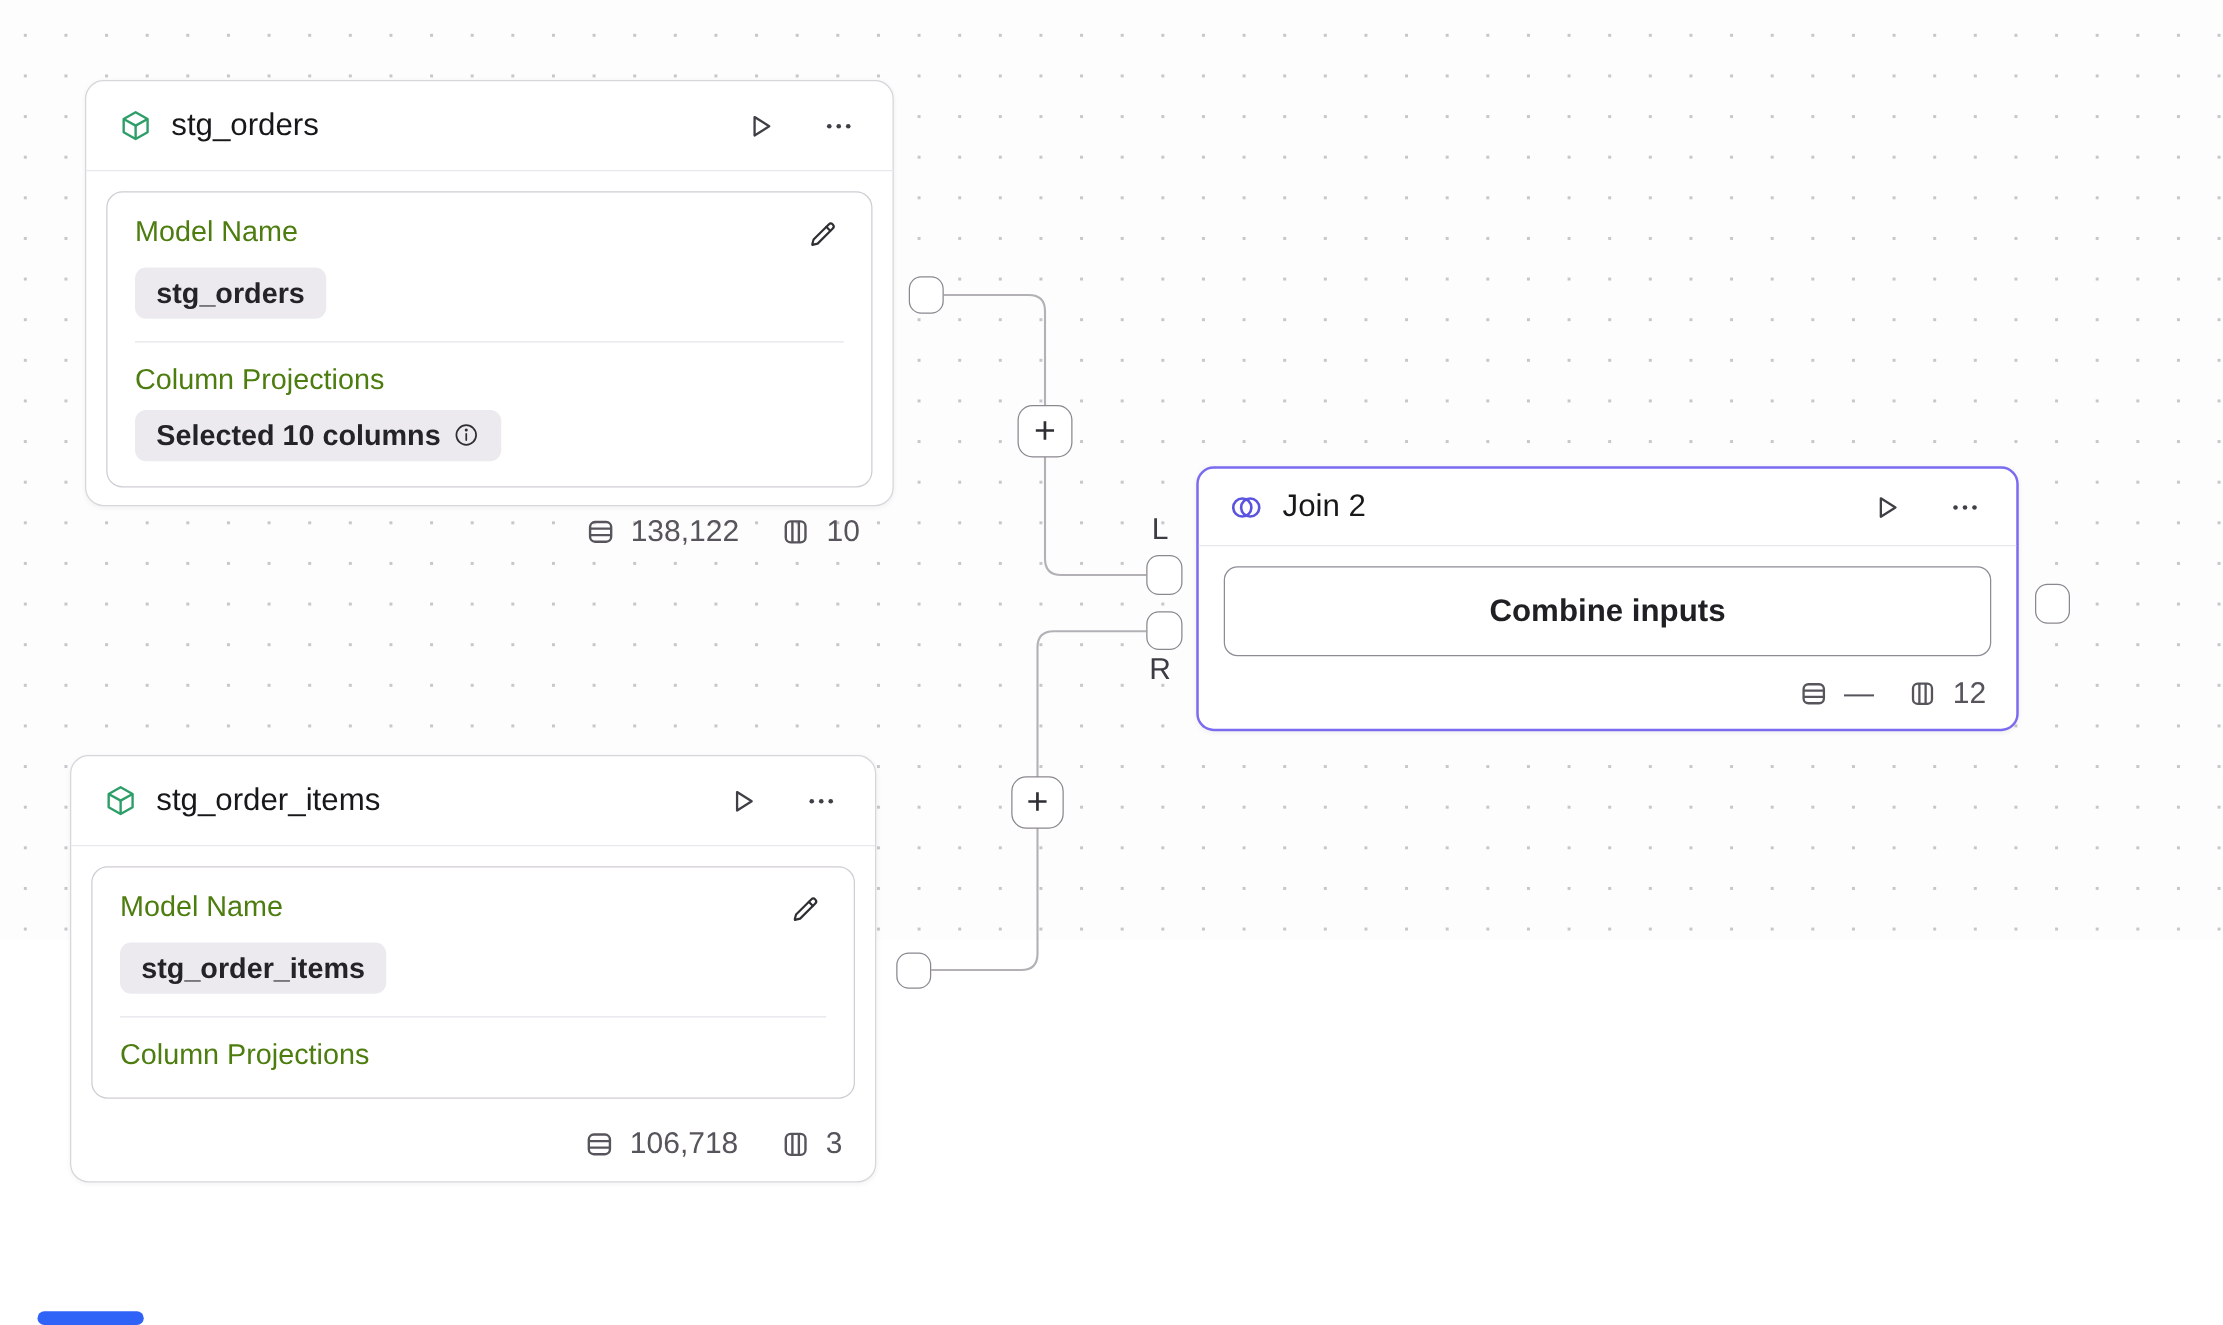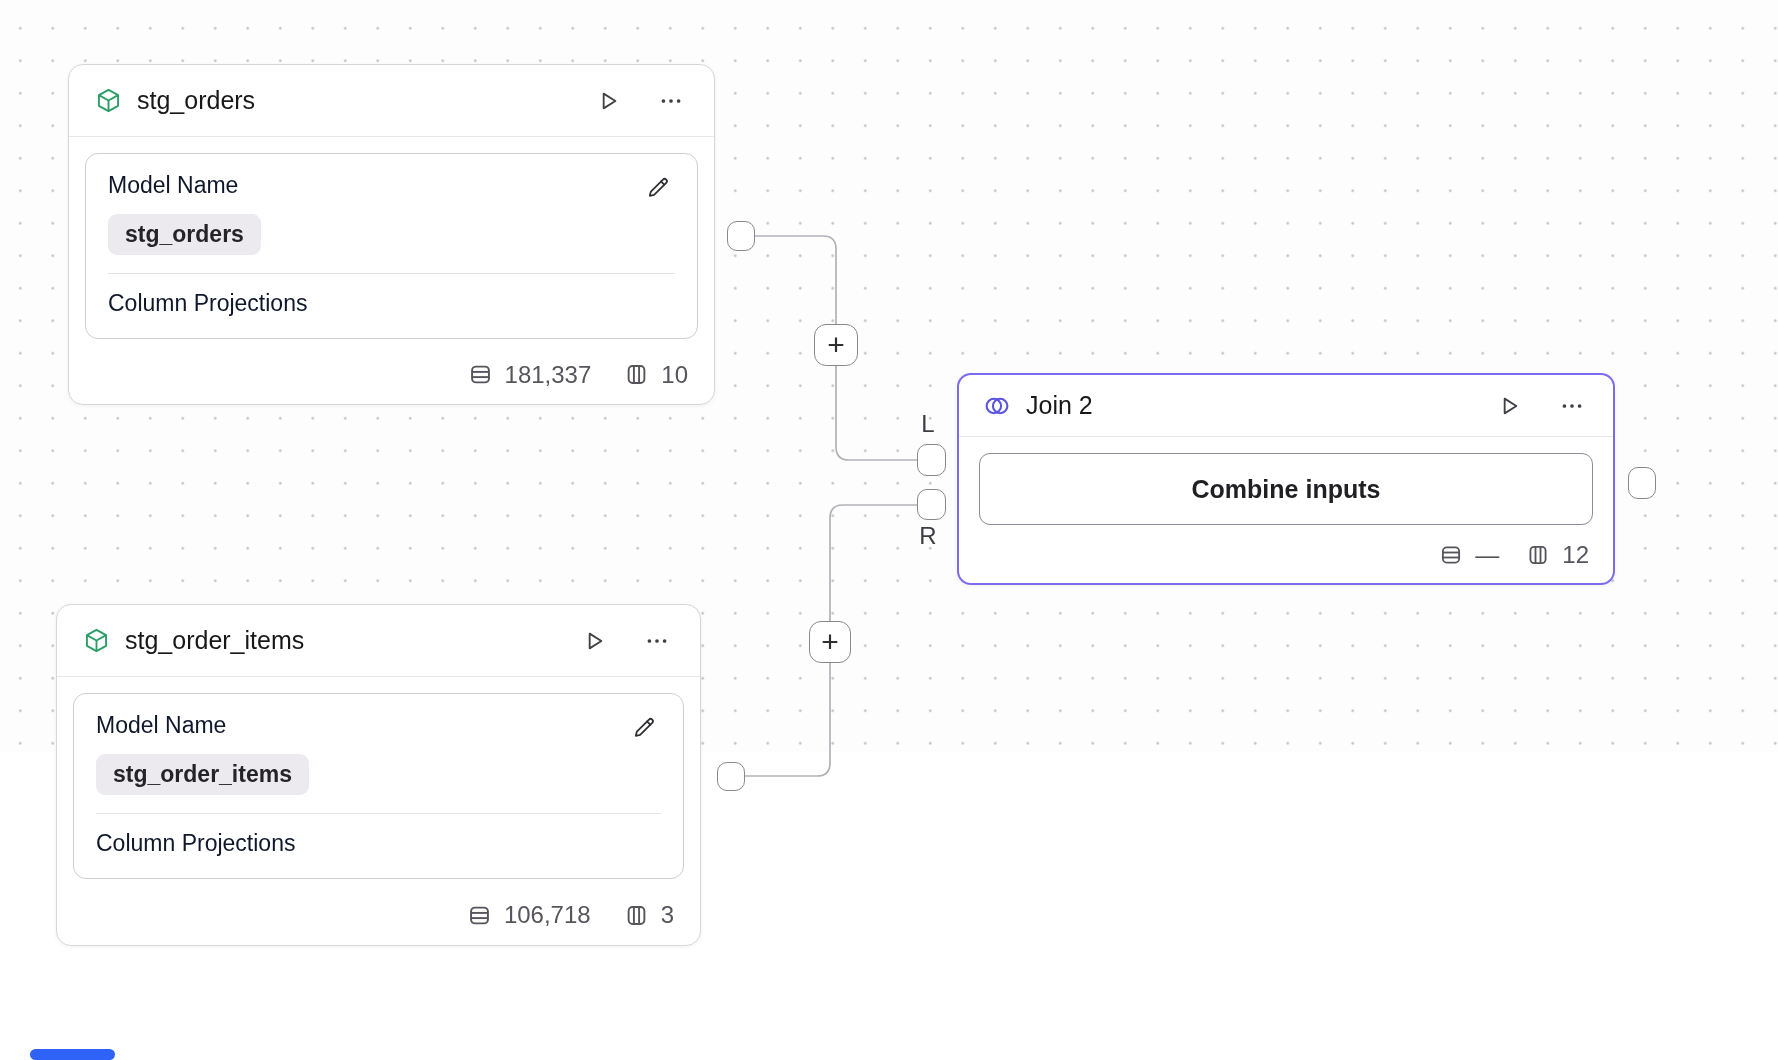--- a/index.html
+++ b/index.html
@@ -32,21 +32,21 @@
   .node-title { font-size:25px; font-weight:500; color:#18181b; flex:1 1 auto; white-space:nowrap; }
   .hdr-btn { background:none; border:none; cursor:pointer; display:flex; align-items:center; padding:4px; }
   .hdr-btn + .hdr-btn { margin-left:14px; }
 
   .inner-card {
     margin:16px 16px 10px 16px;
     border:1.5px solid #cfccd3; border-radius:13px;
     padding:18px 22px 20px 22px;
   }
   .field-row { display:flex; align-items:flex-start; justify-content:space-between; }
-  .field-label { font-size:23px; color:#0f172a; line-height:1.2; }
+  .field-label { font-size:23px; color:#4d7c0f; line-height:1.2; }
   .chip {
     display:inline-flex; align-items:center; gap:9px;
     margin-top:10px; padding:7px 17px;
     background:#eceaee; border-radius:9px;
     font-size:23px; font-weight:700; color:#242428; white-space:nowrap;
   }
   .card-divider { border:none; border-top:1.5px solid #e6e4e9; margin:18px 0 16px 0; }
 
   .node-footer {
     margin-top:auto; display:flex; align-items:center; justify-content:flex-end;
@@ -130,30 +130,38 @@
               <path d="M4.5 19.5 l.9 -3.2 L16.6 5.1 a2.1 2.1 0 0 1 3 3 L8.4 19.3 l-3.9 .9 Z"></path>
               <path d="M14.8 6.9 l2.9 2.9"></path>
             </svg>
         </button>
       </div>
       <span class="chip">
         <span>stg_orders</span>
       </span>
       <hr class="card-divider">
       <span class="field-label">Column Projections</span><br>
+      <span class="chip">
+        <span>Selected 10 columns</span>
+        <svg class="icon" width="22" height="22" viewBox="0 0 24 24" fill="none" stroke="#2e2e33" stroke-width="1.5" stroke-linecap="round">
+            <circle cx="12" cy="12" r="8.6"></circle>
+            <line x1="12" y1="11" x2="12" y2="16.4"></line>
+            <circle cx="12" cy="7.6" r="0.6" fill="#2e2e33"></circle>
+          </svg>
+      </span>
     </div>
 
     <div class="node-footer">
       <span class="stat">
         <svg class="icon" width="27" height="27" viewBox="0 0 24 24" fill="none" stroke="#57545c" stroke-width="1.7">
             <rect x="4.5" y="5" width="15" height="14" rx="3.5"></rect>
             <line x1="4.5" y1="9.7" x2="19.5" y2="9.7"></line>
             <line x1="4.5" y1="14.3" x2="19.5" y2="14.3"></line>
           </svg>
-        <span class="stat-num">181,337</span>
+        <span class="stat-num">138,122</span>
       </span>
       <span class="stat">
         <svg class="icon" width="27" height="27" viewBox="0 0 24 24" fill="none" stroke="#57545c" stroke-width="1.7">
             <rect x="5" y="4.5" width="14" height="15" rx="3.5"></rect>
             <line x1="9.7" y1="4.5" x2="9.7" y2="19.5"></line>
             <line x1="14.3" y1="4.5" x2="14.3" y2="19.5"></line>
           </svg>
         <span class="stat-num">10</span>
       </span>
     </div>

